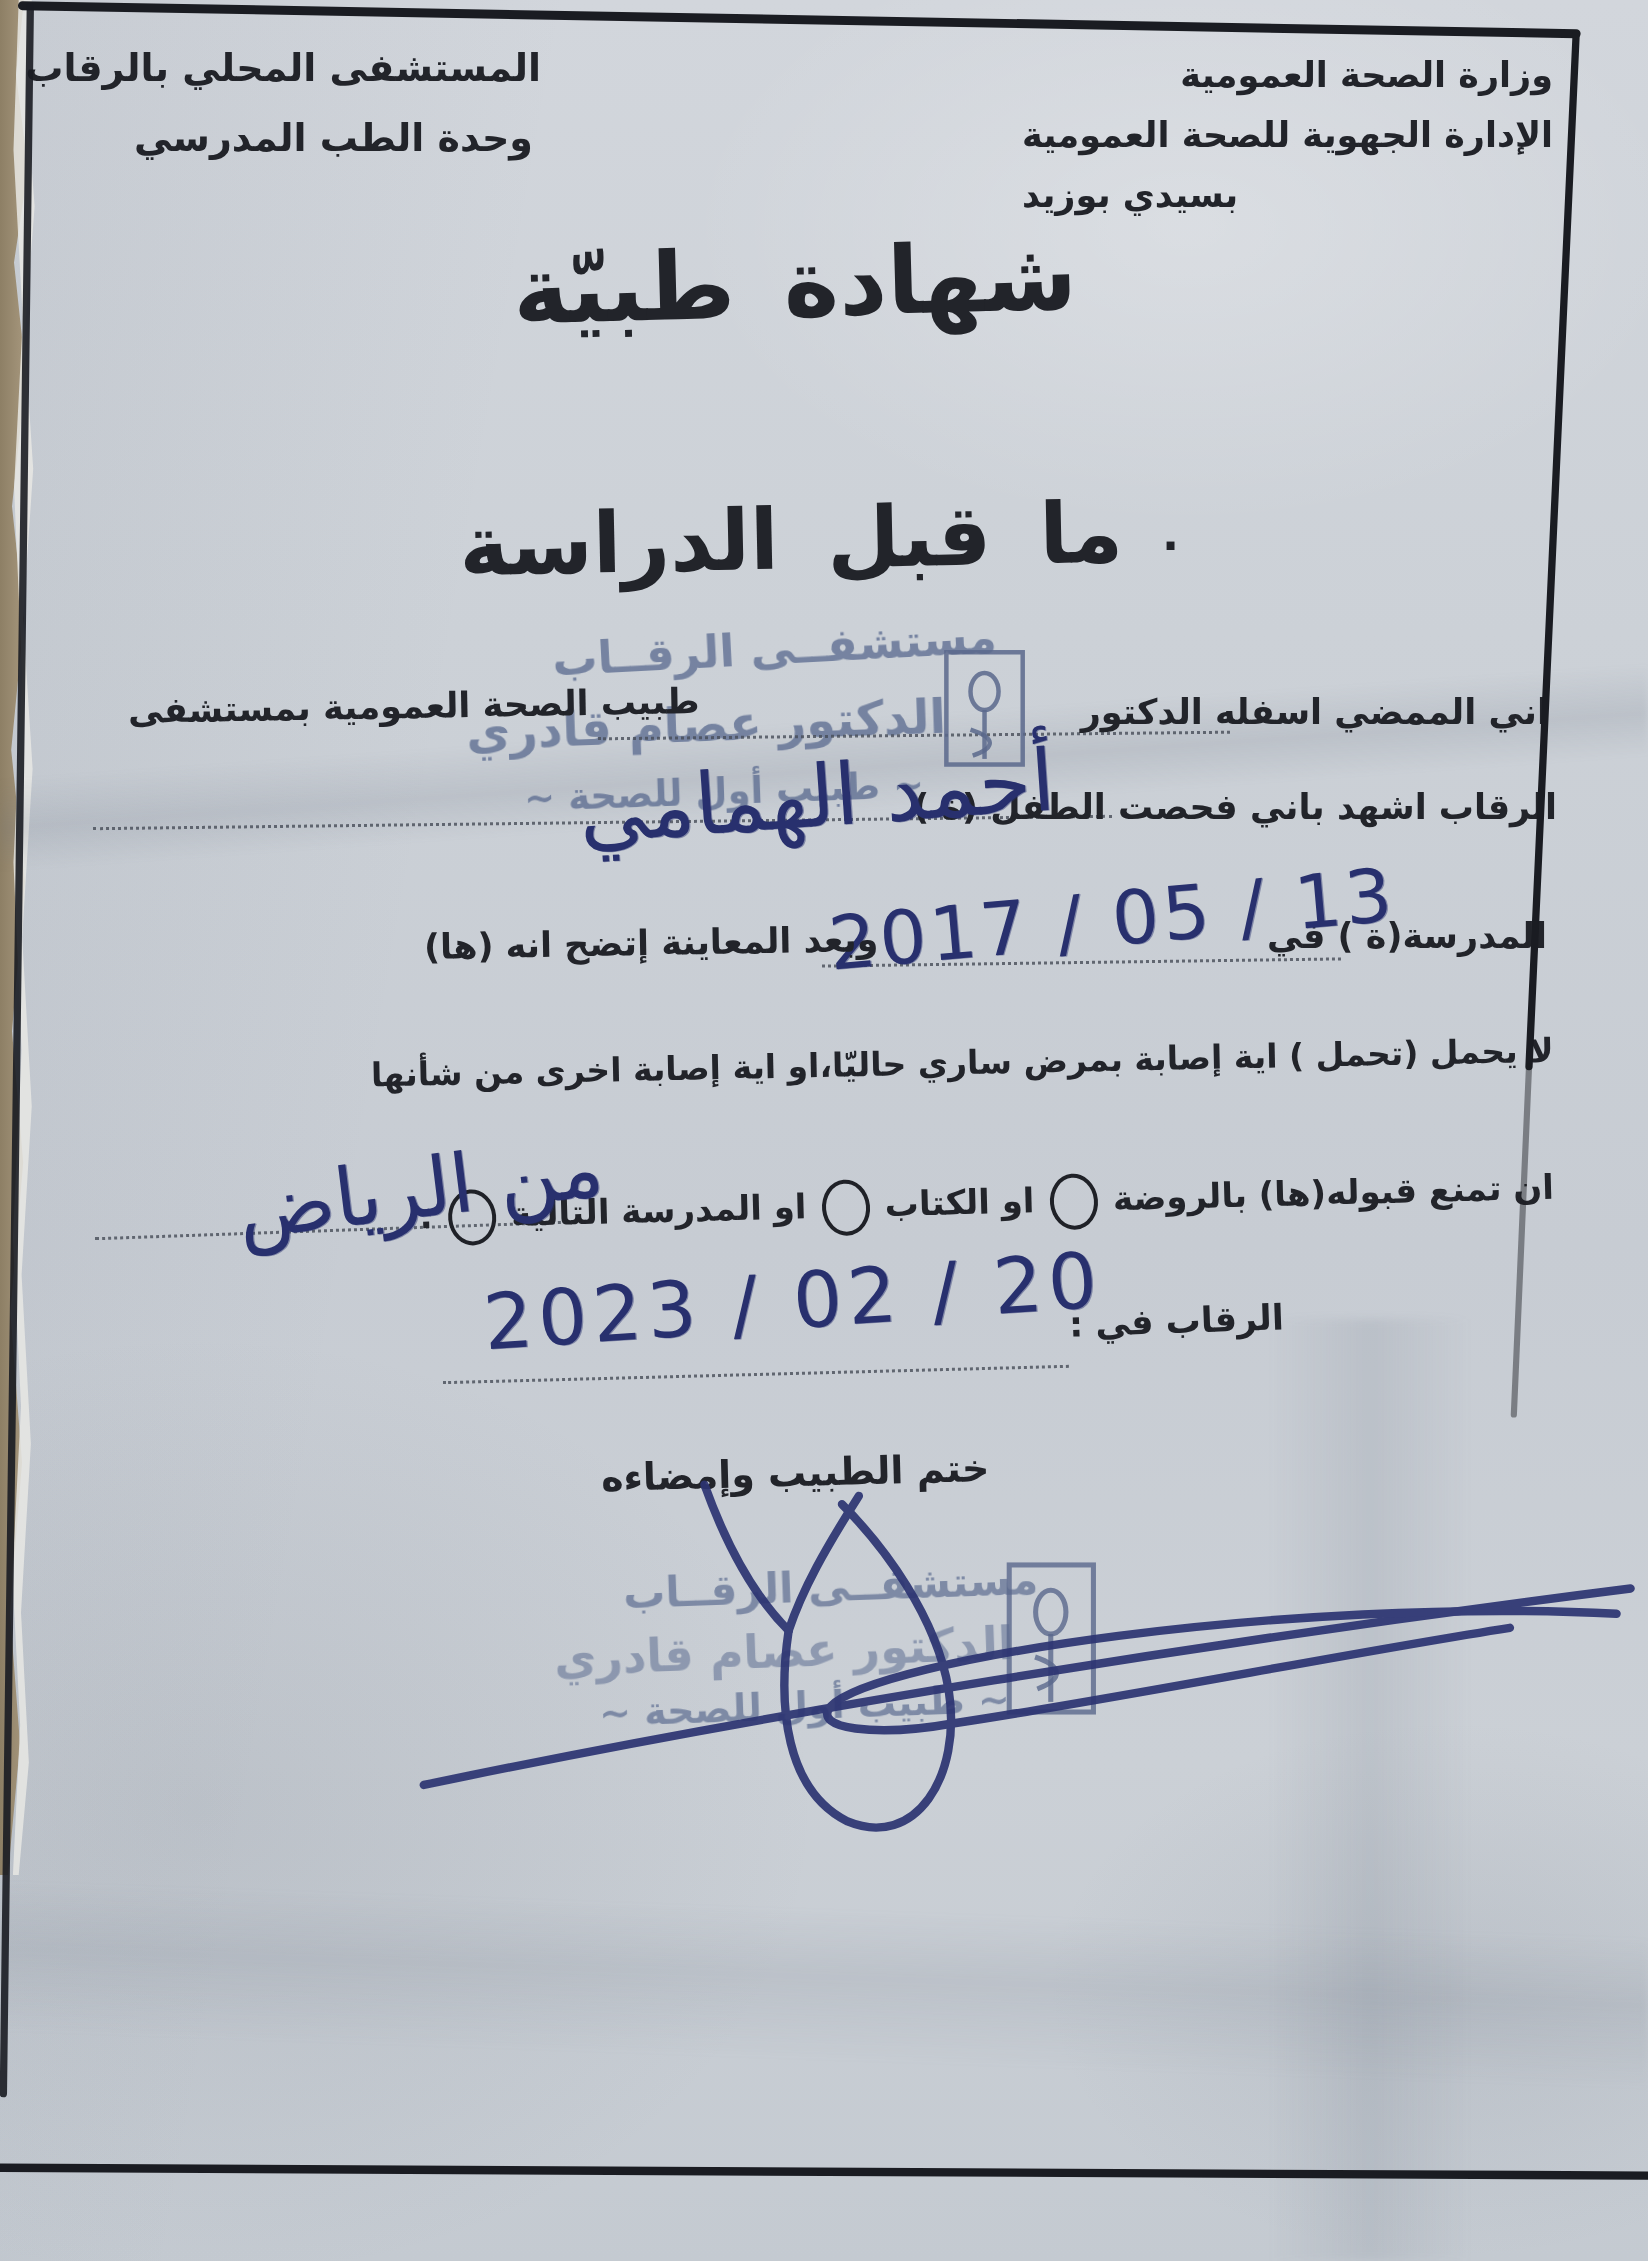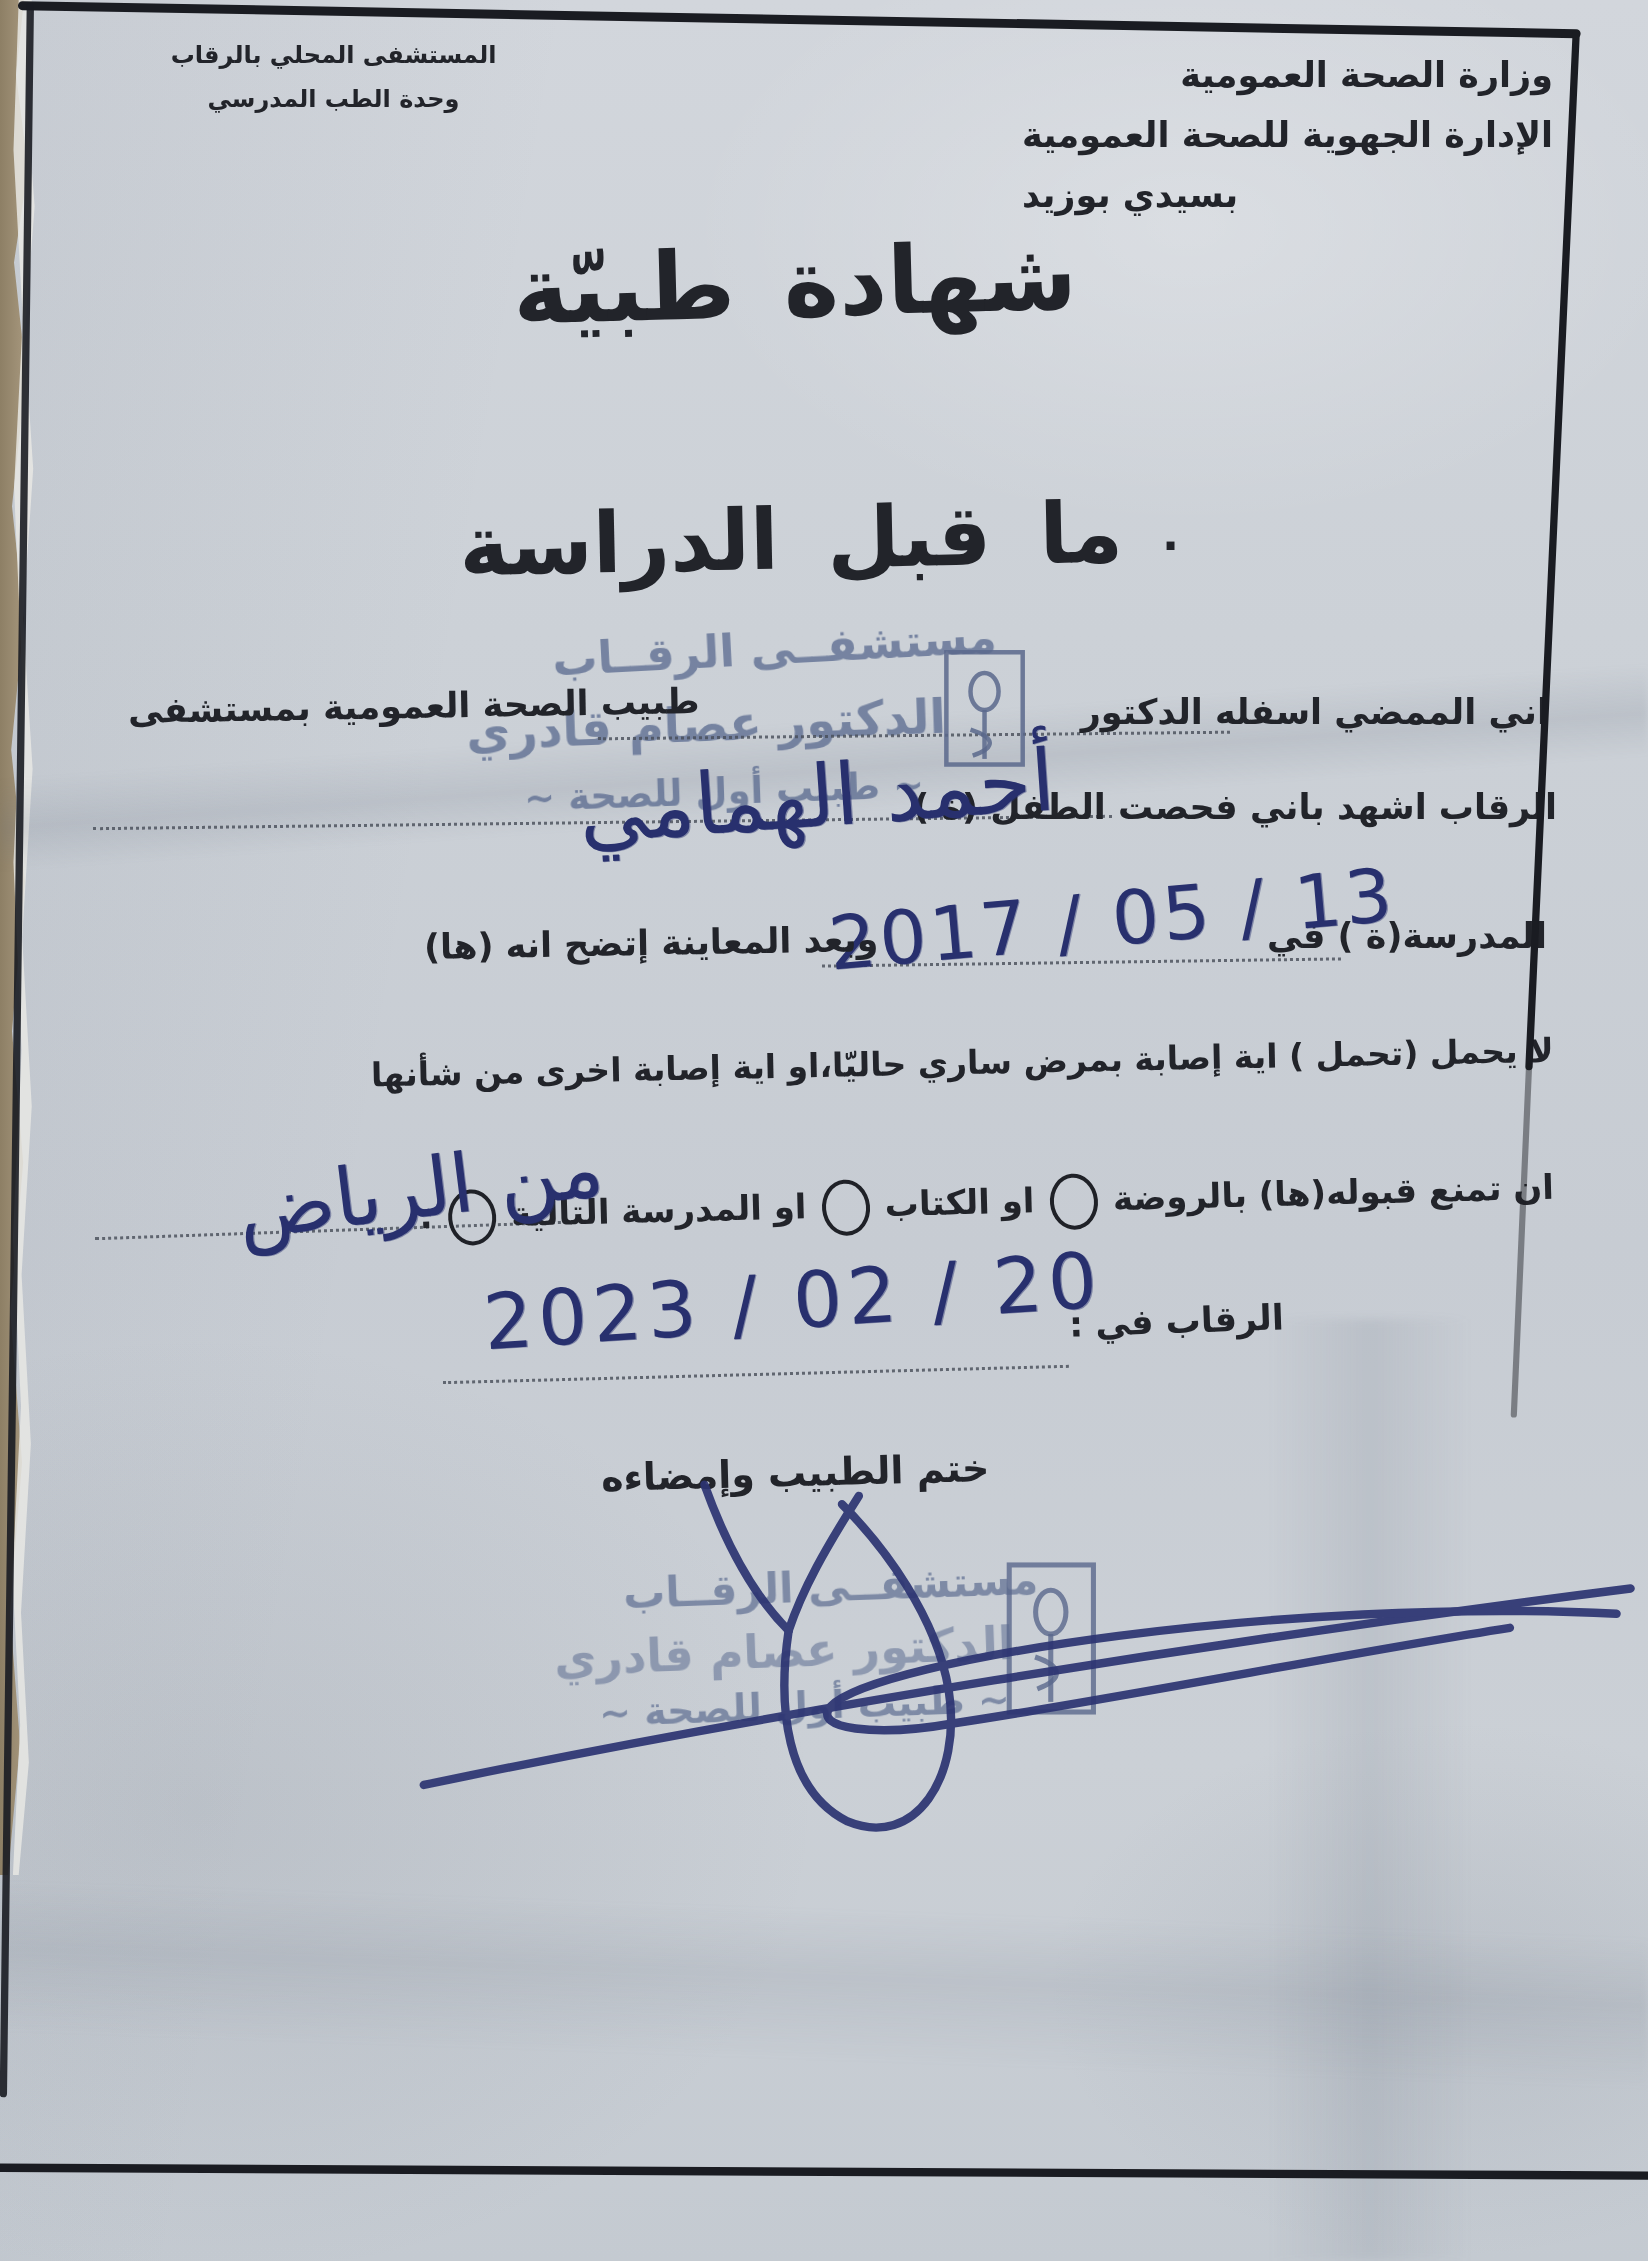--- a/index.html
+++ b/index.html
@@ -41,21 +41,21 @@
               background:linear-gradient(90deg,transparent,rgba(100,110,126,.13) 50%,transparent);filter:blur(4.5px);"></div>
   <div class="crease" style="left:0;top:1853px;width:100%;height:281px;
               background:linear-gradient(2deg,transparent 30%,rgba(100,110,126,.12) 55%,transparent 75%);filter:blur(3.9px);"></div>
 
   <div class="txt" style="right:95px;top:45px;font-size:35px;line-height:1.72;text-align:right;">
     <div>وزارة الصحة العمومية</div>
     <div>الإدارة الجهوية للصحة العمومية</div>
     <div style="text-align:left;">بسيدي بوزيد</div>
   </div>
 
-  <div class="txt" style="left:126px;top:33px;width:415px;font-size:24px;line-height:1.85;text-align:center;">
+  <div class="txt" style="left:126px;top:33px;width:415px;font-size:38px;line-height:1.85;text-align:center;">
     <div>المستشفى المحلي بالرقاب</div>
     <div>وحدة الطب المدرسي</div>
   </div>
 
   <div class="txt" style="left:516px;top:229px;width:561px;text-align:center;font-size:94px;word-spacing:15.7px;transform:rotate(-1.5deg);">شهادة طبيّة</div>
 
   <div class="txt" style="left:494px;top:490px;width:629px;text-align:center;font-size:84px;word-spacing:19px;transform:rotate(-1.2deg);">ما قبل  الدراسة</div>
   <div class="txt" style="left:1162px;top:508px;font-size:45px;">.</div>
 
   <div class="stampline" style="right:651px;top:622px;font-size:45px;transform:rotate(-3deg);">مستشفــى الرقــاب</div>

